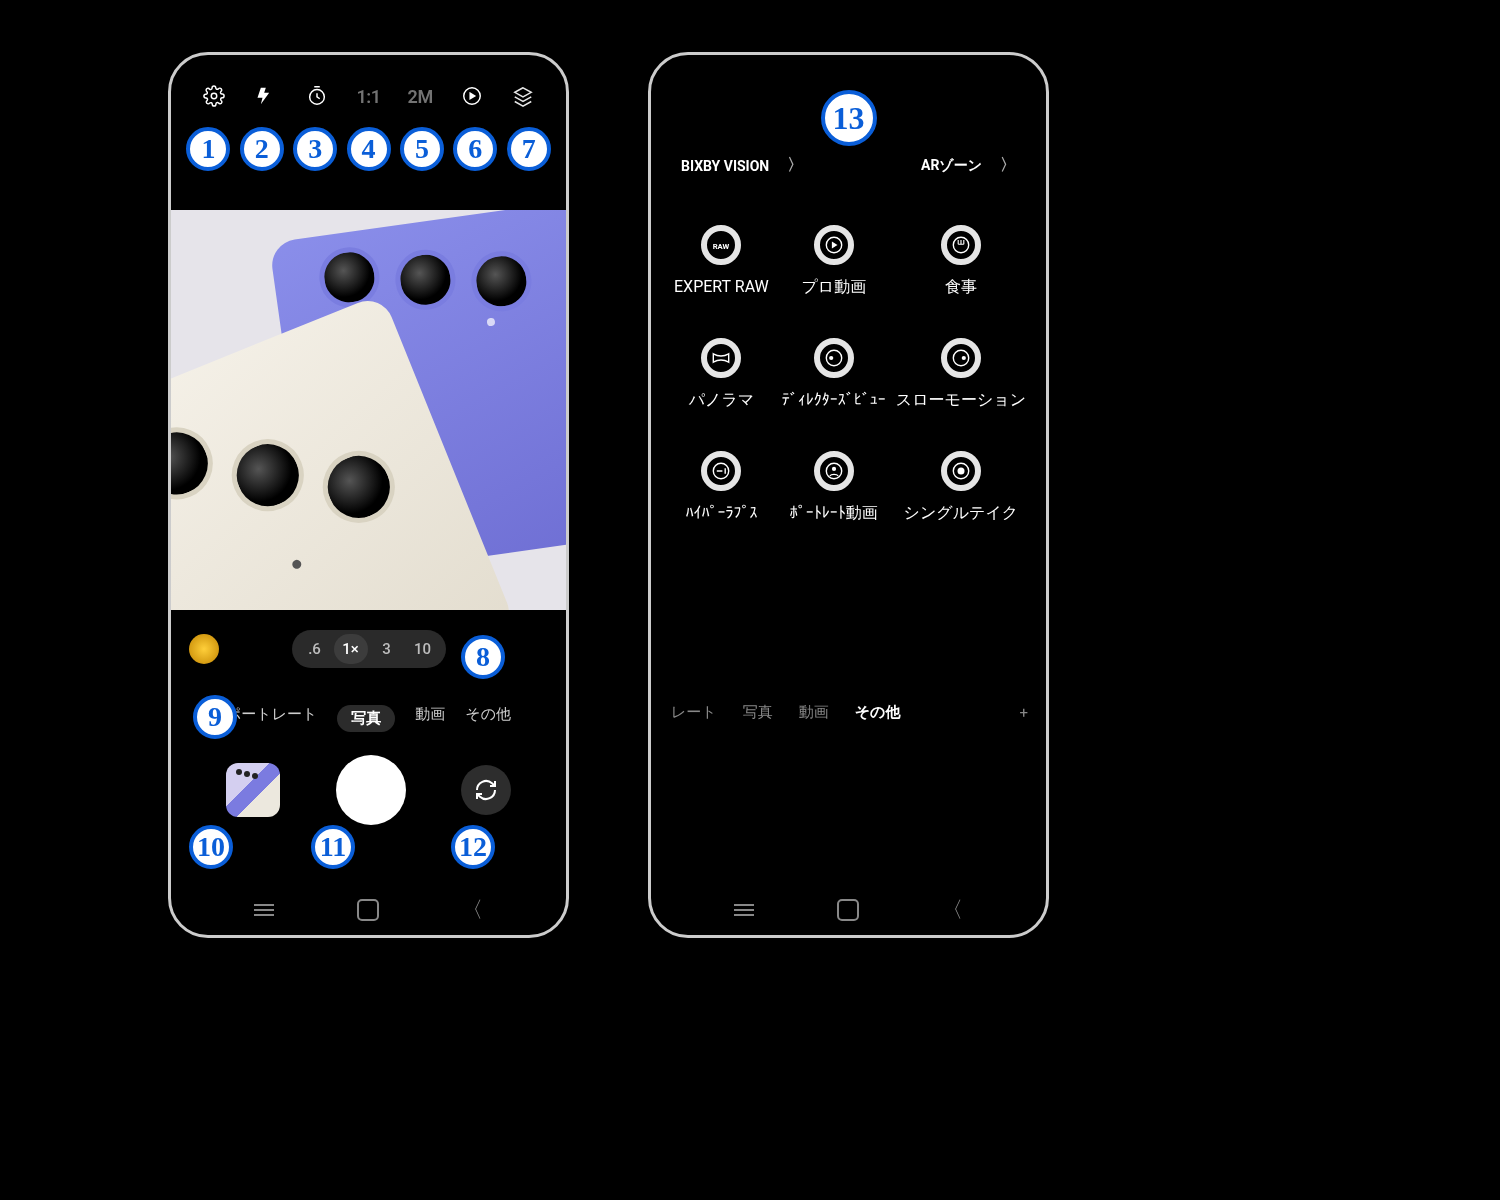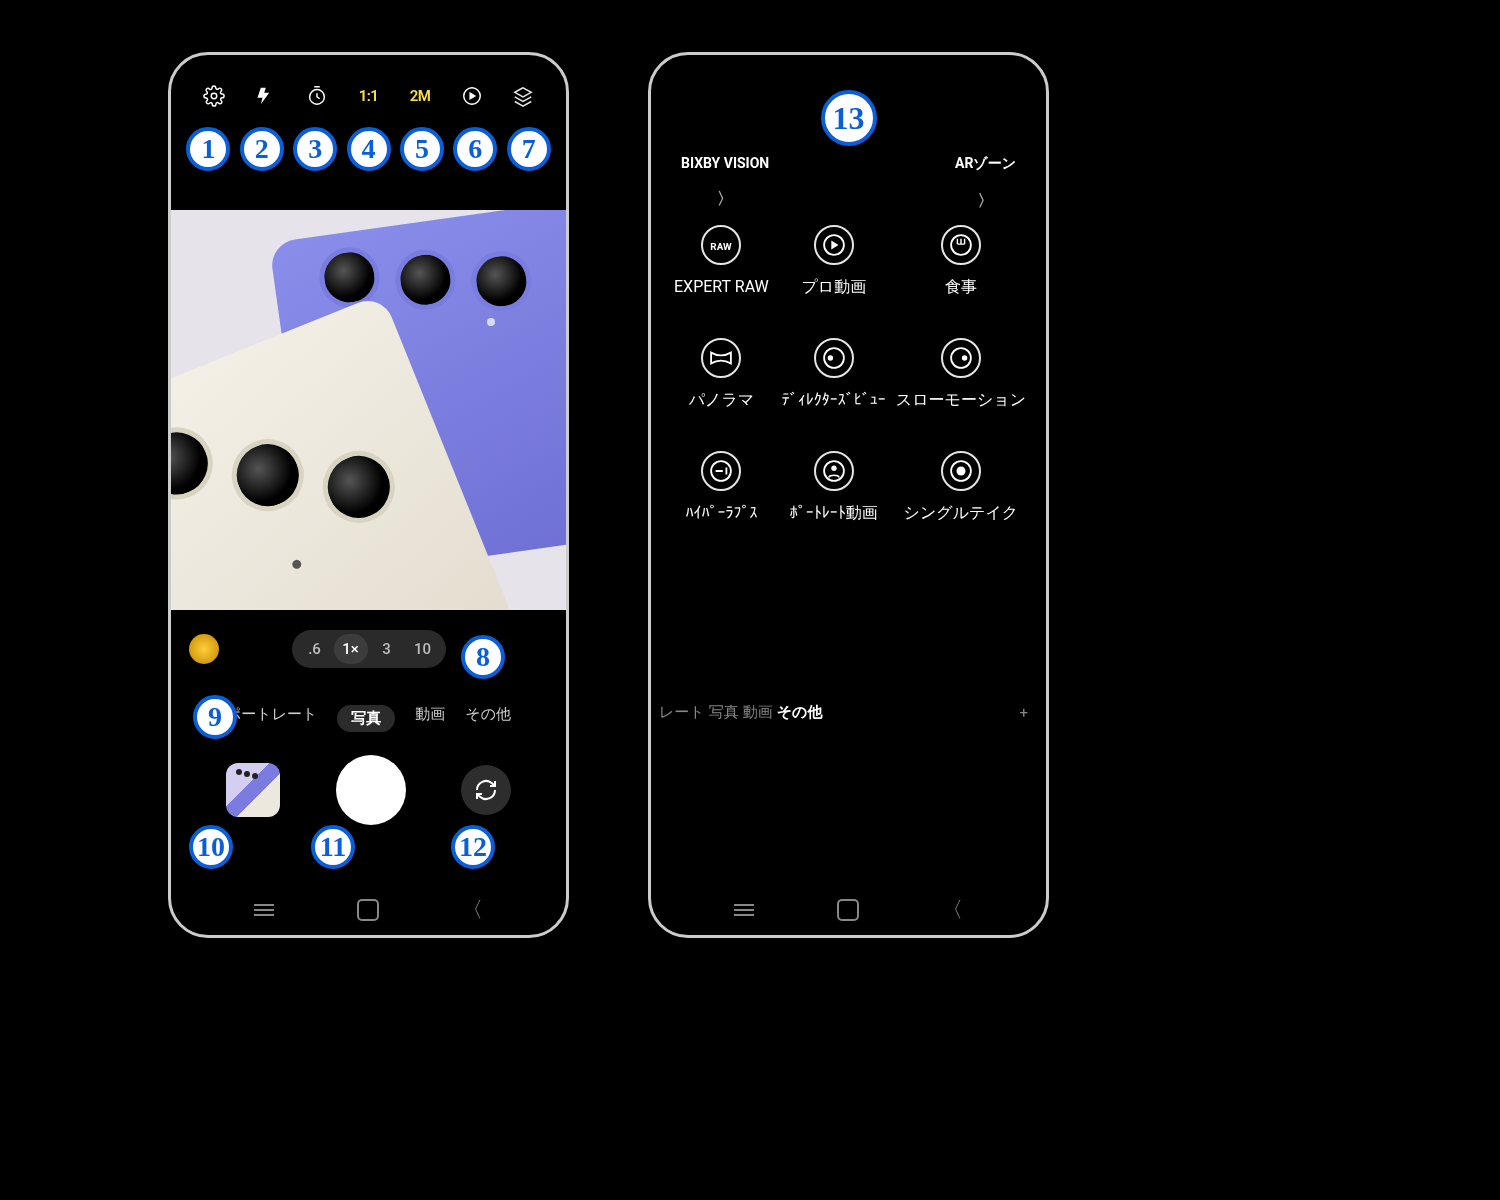--- a/index.html
+++ b/index.html
@@ -26,22 +26,22 @@
   
   .topbar {
     position: absolute;
     top: 30px; left: 0; right: 0;
     display: flex;
     justify-content: space-evenly;
     align-items: center;
     padding: 0 10px;
   }
   .topicon {
-    color: #fde047;
-    font-size: 15px;
+    color: #737373;
+    font-size: 18px;
     display: flex;
     align-items: center;
     justify-content: center;
     width: 38px;
   }
   .topicon.txt { font-weight: 600; letter-spacing: -0.5px; white-space: nowrap; }
 
   .badge-row {
     position: absolute;
     top: 72px; left: 0; right: 0;
@@ -150,39 +150,39 @@
   .nav-back{ font-size:22px; line-height:1; }
 
   
   .badge-abs { position:absolute; }
 
   
   .r-top{
     position:absolute; top:100px; left:30px; right:30px;
     display:flex; justify-content:space-between; color:#fff; font-size:14px; font-weight:700;
   }
-  .r-top .grp{ display:flex; align-items:center; gap:18px;flex-direction:column;}
+  .r-top .grp{ display:flex; align-items:center; gap:18px;}
   .chev{ font-size:16px; color:#aaa; }
 
   .mode-grid{
     position:absolute; top:170px; left:20px; right:20px;
     display:grid; grid-template-columns:repeat(3,1fr);
     row-gap:40px; column-gap:10px;
   }
   .mode-item{ display:flex; flex-direction:column; align-items:center; gap:12px; }
   .mode-icon{
     width:40px; height:40px; border-radius:50%;
-    border:2px solid #e5e5e5; display:flex; align-items:center; justify-content:center;
+    border:6px solid #e5e5e5; display:flex; align-items:center; justify-content:center;
     color:#fff; font-size:13px; box-sizing:border-box;
   }
   .mode-label{ color:#fff; font-size:16px; text-align:center; white-space:nowrap; }
 
   .r-modes{
     position:absolute; top:648px; left:0; right:0;
-    display:flex; align-items:center; gap:4px; padding-left:8px;
+    display:flex; align-items:center; gap:26px; padding-left:20px;
   }
   .r-modes span{ color:#888; font-size:15px; }
   .r-modes .sel{ color:#fff; font-weight:700; }
   .r-plus{ position:absolute; right:18px; color:#fff; font-size:22px; }
 
   
   .badge13{
     position:absolute; top:35px; left:50%; transform:translateX(-50%);
     width:56px; height:56px; font-size:32px;
   }

